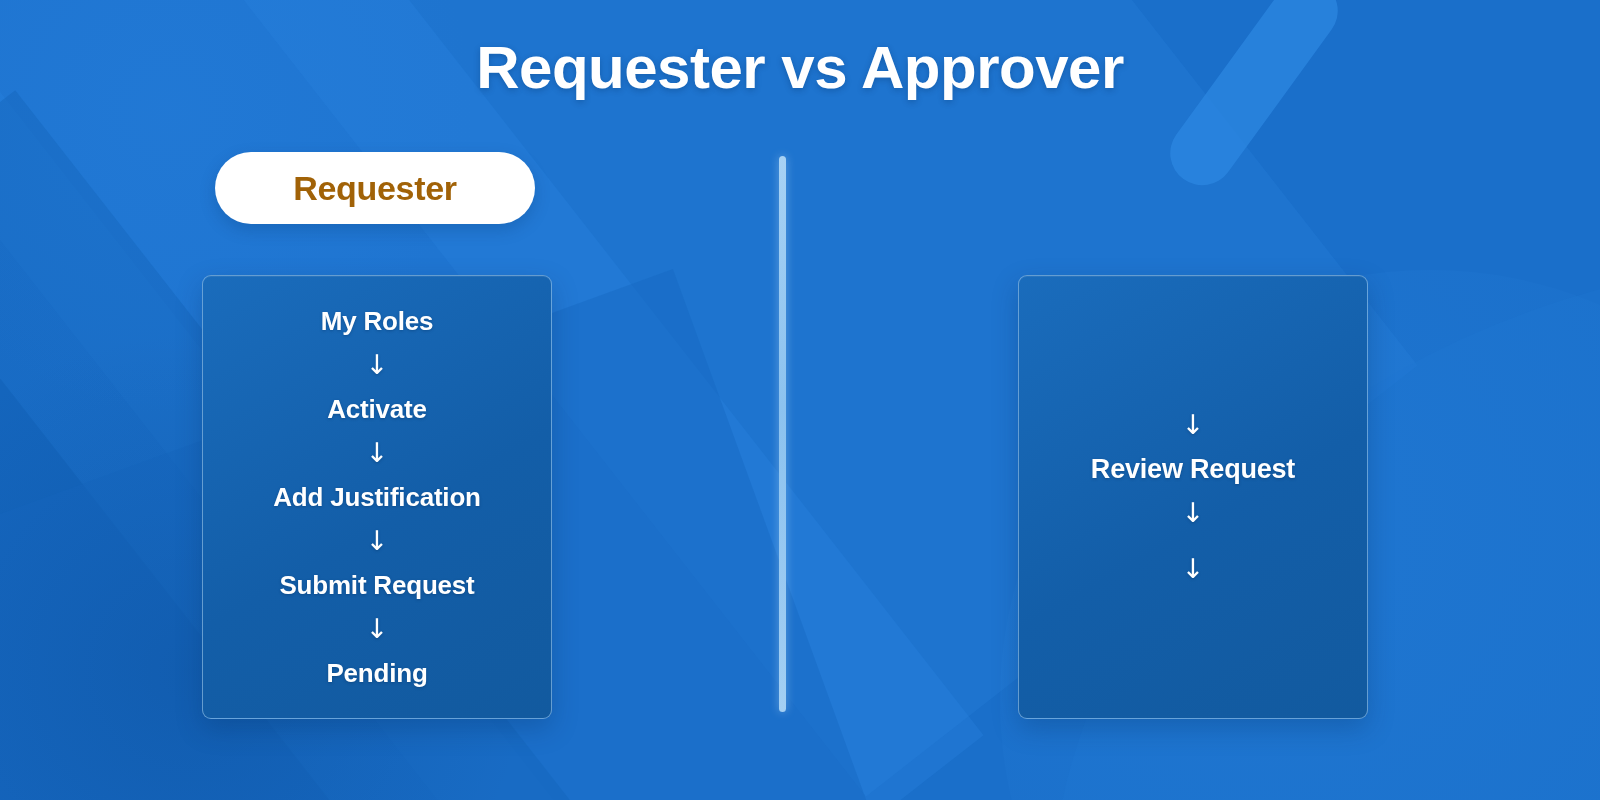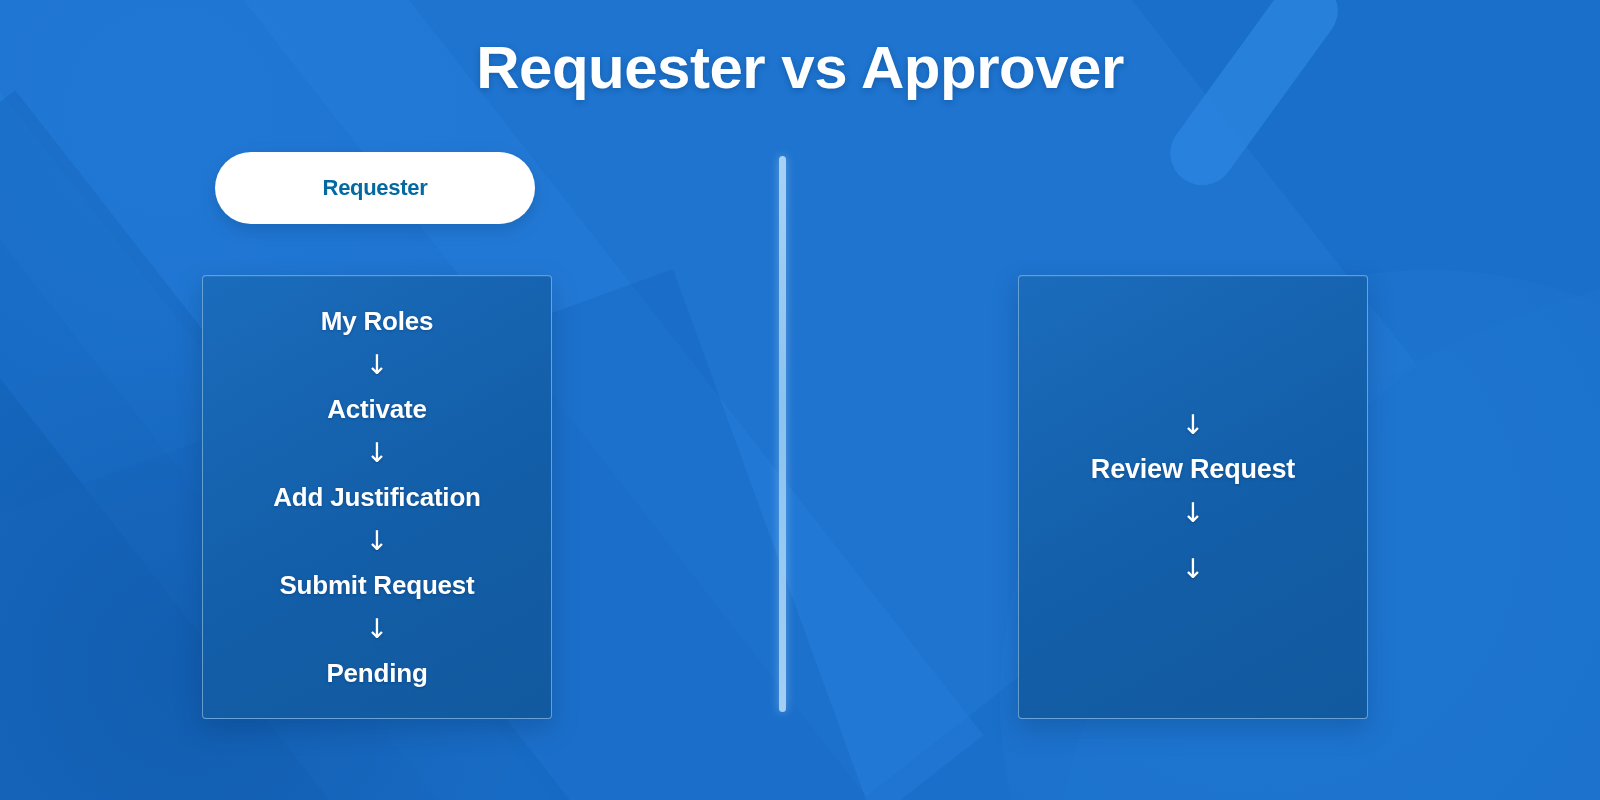--- a/index.html
+++ b/index.html
@@ -194,34 +194,34 @@
     background: #ffffff;
     display: flex;
     align-items: center;
     justify-content: center;
     box-shadow: 0 6px 16px rgba(5,48,100,.22);
   }
   .column.left  .pill { left: 190px; width: 320px; }
   .column.right .pill { left: 190px; width: 320px; }
 
   .pill-label {
-    font-size: 22px;
+    font-size: 34px;
     font-weight: 700;
-    color: #0369a1;
+    color: #a16207;
     letter-spacing: -0.3px;
     white-space: nowrap;
   }
 
   .flow-card {
     position: absolute;
     top: 275px;
     left: 177px;
     width: 350px;
     height: 444px;
-    border-radius: 4px;
+    border-radius: 9px;
     background: linear-gradient(150deg, #1a6cbc 0%, #135ea8 55%, #125a9f 100%);
     border: 1px solid rgba(170,212,246,.55);
     box-shadow: 0 10px 26px rgba(5,44,92,.25), inset 0 1px 0 rgba(255,255,255,.07);
     box-sizing: border-box;
     display: flex;
     flex-direction: column;
     align-items: center;
     justify-content: center;
     padding: 10px 0;
   }

